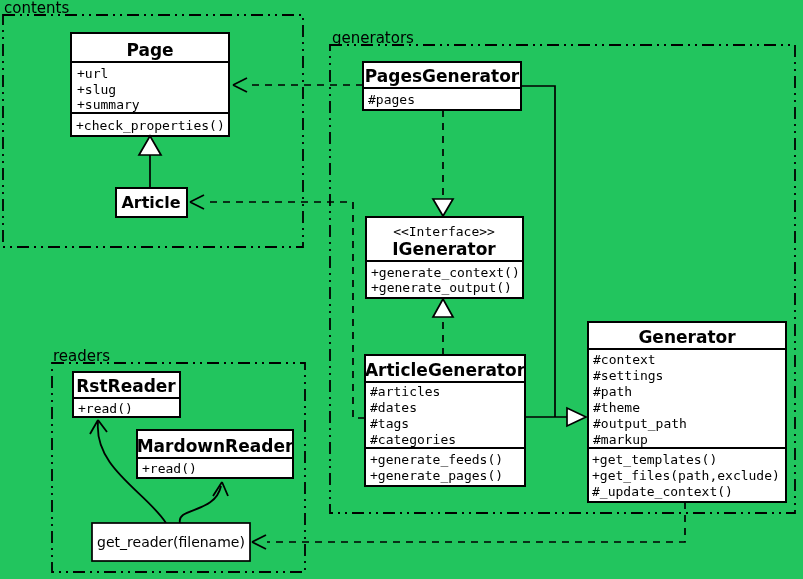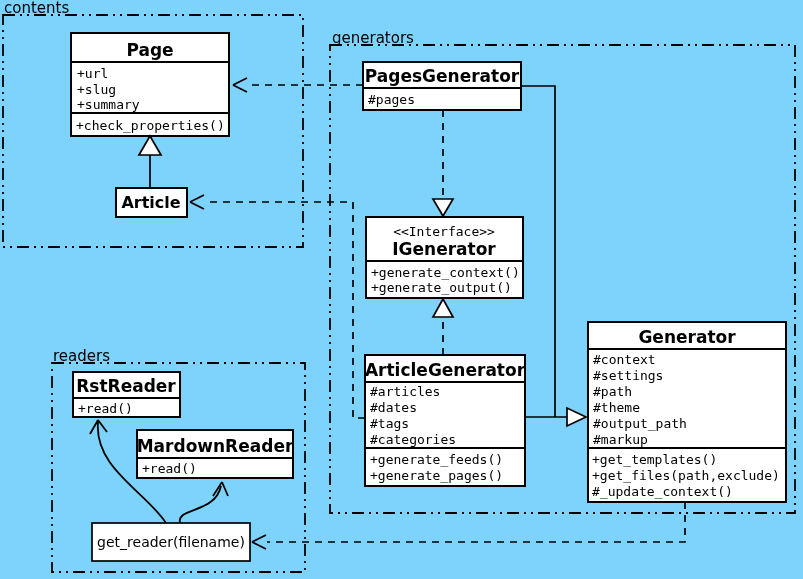--- a/index.html
+++ b/index.html
@@ -1,16 +1,16 @@
 <!DOCTYPE html>
 <html><head>
 <meta charset="utf-8">
 <style>
   html,body{margin:0;padding:0;background:#ffffff;}
-  .stage{position:relative;width:803px;height:579px;background:#7dd3fc;}
+  .stage{position:relative;width:803px;height:579px;background:#22c55e;}
   svg{display:block;}
   text{fill:#000;}
   .cls{font:bold 17px "DejaVu Sans",sans-serif;text-anchor:middle;}
   .mem{font:13px "DejaVu Sans Mono",monospace;}
   .stereo{font:13px "DejaVu Sans Mono",monospace;text-anchor:middle;}
   .pkg-label{font:15px "DejaVu Sans",sans-serif;}
   .fn{font:14px "DejaVu Sans",sans-serif;text-anchor:middle;}
   .box{fill:#fff;stroke:#000;stroke-width:2;}
   .sep{stroke:#000;stroke-width:2;}
   .pkg{fill:none;stroke:#000;stroke-width:1.8;stroke-dasharray:12 5 2 5 2 5;}

